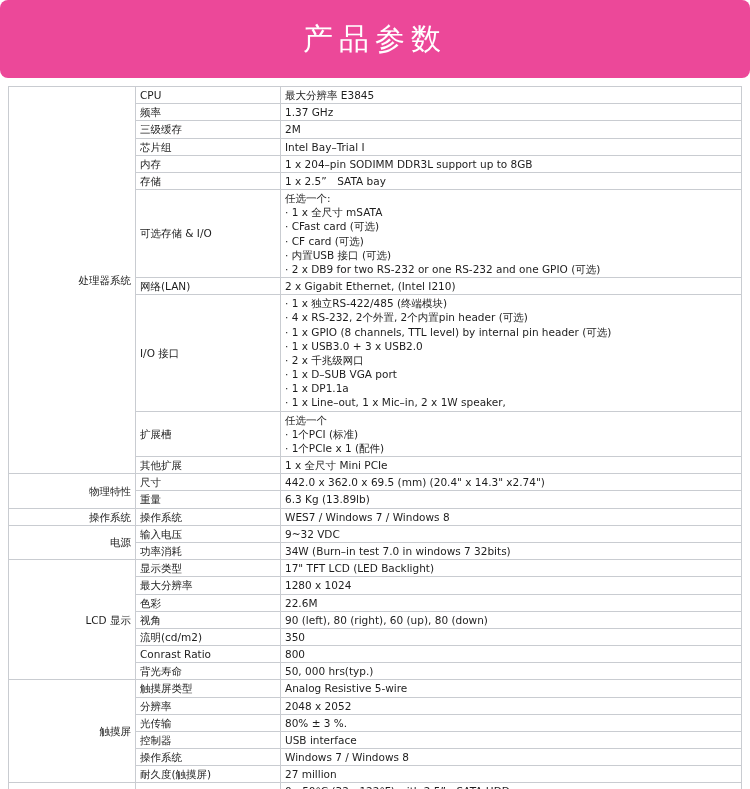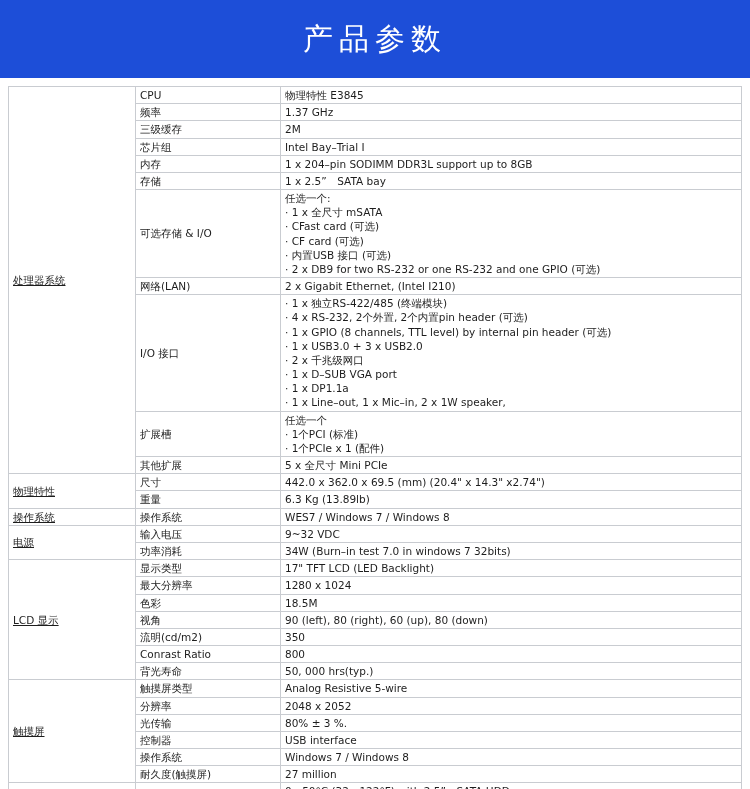--- a/index.html
+++ b/index.html
@@ -45,24 +45,23 @@
     border: 1px solid #c9ccd1;
     padding: 1px 4px;
     vertical-align: middle;
     font-size: 10.5px;
     line-height: 1.35;
     color: #1d1d1d;
     font-family: "DejaVu Sans", "Liberation Sans", sans-serif;
   }
   td.cat {
     width: 118px;
-    text-align: left;
+    text-align: right;
     vertical-align: middle;
     font-size: 10.5px;
-    text-decoration: underline;
   }
   td.sub {
     width: 136px;
     padding-left: 6px;
     vertical-align: middle;
   }
   td.val {
     padding-left: 6px;
   }
   td.val .multi {
@@ -71,31 +70,31 @@
   }
   .row-h {
     height: 15px;
   }
 </style>
 </head>
 <body>
 
 <div class="page">
 
-  <div class="header" style="background: #1d4ed8;">
+  <div class="header" style="background: #ec4899; border-radius: 8px;">
     <div class="header-title" style="color: rgb(255, 255, 255);">产品参数</div>
   </div>
 
   <table class="spec">
     <tbody>
         <tr class="row-h">
           <td class="cat" rowspan="11">处理器系统</td>
           <td class="sub">CPU</td>
           <td class="val">
-            <span class="multi">物理特性 E3845</span>
+            <span class="multi">最大分辨率 E3845</span>
           </td>
         </tr>
         <tr class="row-h">
           <td class="sub">频率</td>
           <td class="val">
             <span class="multi">1.37 GHz</span>
           </td>
         </tr>
         <tr class="row-h">
           <td class="sub">三级缓存</td>
@@ -155,21 +154,21 @@
           <td class="sub">扩展槽</td>
           <td class="val">
             <span class="multi">任选一个
 · 1个PCI (标准)
 · 1个PCIe x 1 (配件)</span>
           </td>
         </tr>
         <tr class="row-h">
           <td class="sub">其他扩展</td>
           <td class="val">
-            <span class="multi">5 x 全尺寸 Mini PCIe</span>
+            <span class="multi">1 x 全尺寸 Mini PCIe</span>
           </td>
         </tr>
         <tr class="row-h">
           <td class="cat" rowspan="2">物理特性</td>
           <td class="sub">尺寸</td>
           <td class="val">
             <span class="multi">442.0 x 362.0 x 69.5 (mm) (20.4" x 14.3" x2.74")</span>
           </td>
         </tr>
         <tr class="row-h">
@@ -207,21 +206,21 @@
         </tr>
         <tr class="row-h">
           <td class="sub">最大分辨率</td>
           <td class="val">
             <span class="multi">1280 x 1024</span>
           </td>
         </tr>
         <tr class="row-h">
           <td class="sub">色彩</td>
           <td class="val">
-            <span class="multi">18.5M</span>
+            <span class="multi">22.6M</span>
           </td>
         </tr>
         <tr class="row-h">
           <td class="sub">视角</td>
           <td class="val">
             <span class="multi">90 (left), 80 (right), 60 (up), 80 (down)</span>
           </td>
         </tr>
         <tr class="row-h">
           <td class="sub">流明(cd/m2)</td>

